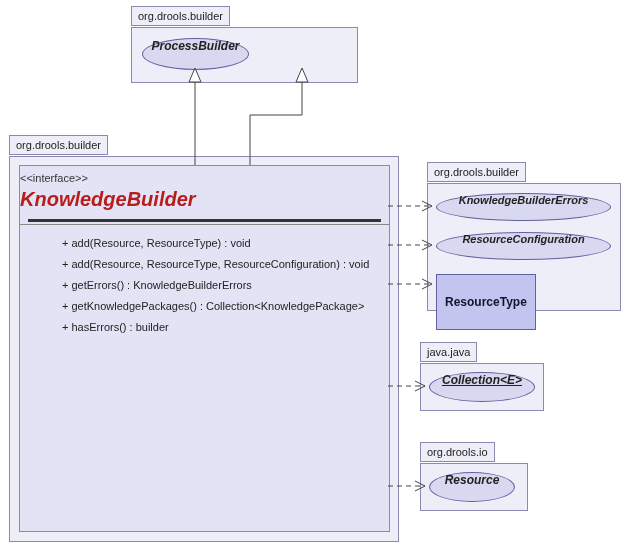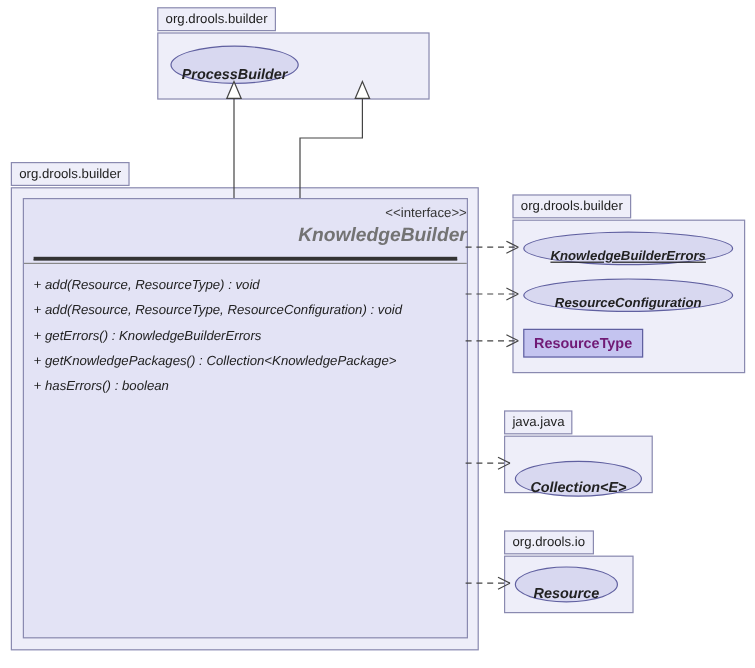--- a/index.html
+++ b/index.html
@@ -28,73 +28,73 @@
     font-size: 11px;
     padding: 3px 6px;
     color: #222;
   }
   .interface-ellipse {
     position: absolute;
     border: 1px solid #6060a0;
     background: #d8d8f0;
     border-radius: 50%;
     display: flex;
-    align-items: flex-end;
+    align-items: flex-start;
     justify-content: center;
     font-weight: bold;
     font-style: italic;
     font-size: 12px;
     color: #222;
   }
   .class-box {
     position: absolute;
     border: 1px solid #6060a0;
     background: #c4c4f0;
     font-size: 12px;
-    padding: 4px 8px;
+    padding: 20px 8px;
     font-weight: bold;
-    color: #701a75;
+    color: #0f172a;
   }
   .big-interface {
     position: absolute;
     border: 1px solid #8a8ab0;
     background: #e3e3f5;
   }
   .big-interface .header {
-    text-align: right;
+    text-align: left;
     padding: 6px 0 4px 0;
   }
   .big-interface .stereo {
     font-size: 11px;
     color: #333;
   }
   .big-interface .name {
     font-weight: bold;
     font-style: italic;
-    font-size: 16px;
+    font-size: 20px;
     padding-top: 4px;
-    color: #737373;
+    color: #b91c1c;
   }
   .big-interface .divider {
     height: 2px;
     background: #333;
     margin: 4px 8px 2px 8px;
     border-bottom: 1px solid #333;
   }
   .big-interface .divider2 {
     height: 1px;
     background: #888;
     margin: 0 0 4px 0;
   }
   .big-interface .ops {
     padding: 4px 8px;
     font-size: 11px;
-    font-style: italic;
     color: #222;
     line-height: 1.9;
+    margin-left: 34px;
   }
   svg.connectors {
     position: absolute;
     left: 0; top: 0;
     width: 629px;
     height: 557px;
     pointer-events: none;
   }
 </style>
 </head>
@@ -120,43 +120,43 @@
       <div class="stereo">&lt;&lt;interface&gt;&gt;</div>
       <div class="name">KnowledgeBuilder</div>
     </div>
     <div class="divider"></div>
     <div class="divider2"></div>
     <div class="ops">
       <div>+ add(Resource, ResourceType) : void</div>
       <div>+ add(Resource, ResourceType, ResourceConfiguration) : void</div>
       <div>+ getErrors() : KnowledgeBuilderErrors</div>
       <div>+ getKnowledgePackages() : Collection&lt;KnowledgePackage&gt;</div>
-      <div>+ hasErrors() : boolean</div>
+      <div>+ hasErrors() : builder</div>
     </div>
   </div>
 
   <div class="package-tab" style="left:427px; top:162px;">
     <span>org.drools.builder</span>
   </div>
   <div class="package-box" style="left:427px; top:183px; width:192px; height:126px;"></div>
-  <div class="interface-ellipse" style="left:436px; top:193px; width:173px; height:26px; font-size:11px;text-decoration:underline;">
+  <div class="interface-ellipse" style="left:436px; top:193px; width:173px; height:26px; font-size:11px;">
     <span>KnowledgeBuilderErrors</span>
   </div>
   <div class="interface-ellipse" style="left:436px; top:232px; width:173px; height:26px; font-size:11px;">
     <span>ResourceConfiguration</span>
   </div>
   <div class="class-box" style="left:436px; top:274px;">
     <span>ResourceType</span>
   </div>
 
   <div class="package-tab" style="left:420px; top:342px;">
     <span>java.java</span>
   </div>
   <div class="package-box" style="left:420px; top:363px; width:122px; height:46px;"></div>
-  <div class="interface-ellipse" style="left:429px; top:384px; width:104px; height:28px;">
+  <div class="interface-ellipse" style="left:429px; top:372px; width:104px; height:28px;text-decoration:underline;">
     <span>Collection&lt;E&gt;</span>
   </div>
 
   <div class="package-tab" style="left:420px; top:442px;">
     <span>org.drools.io</span>
   </div>
   <div class="package-box" style="left:420px; top:463px; width:106px; height:46px;"></div>
   <div class="interface-ellipse" style="left:429px; top:472px; width:84px; height:28px;">
     <span>Resource</span>
   </div>

